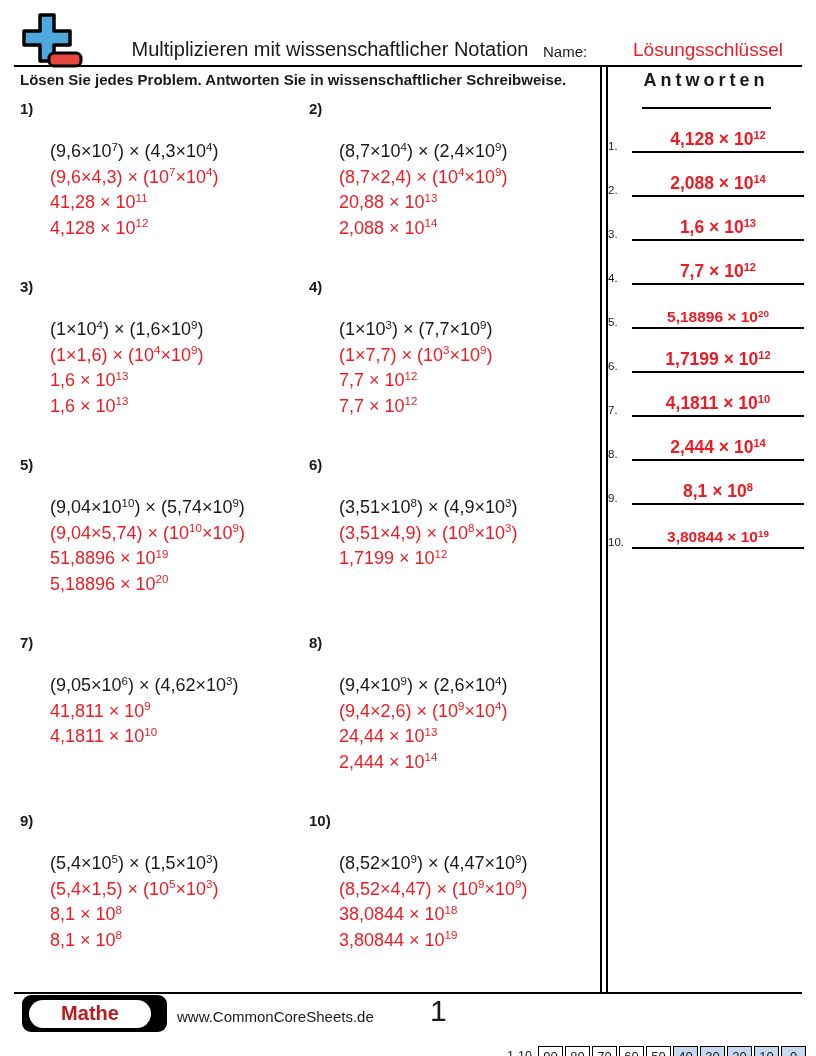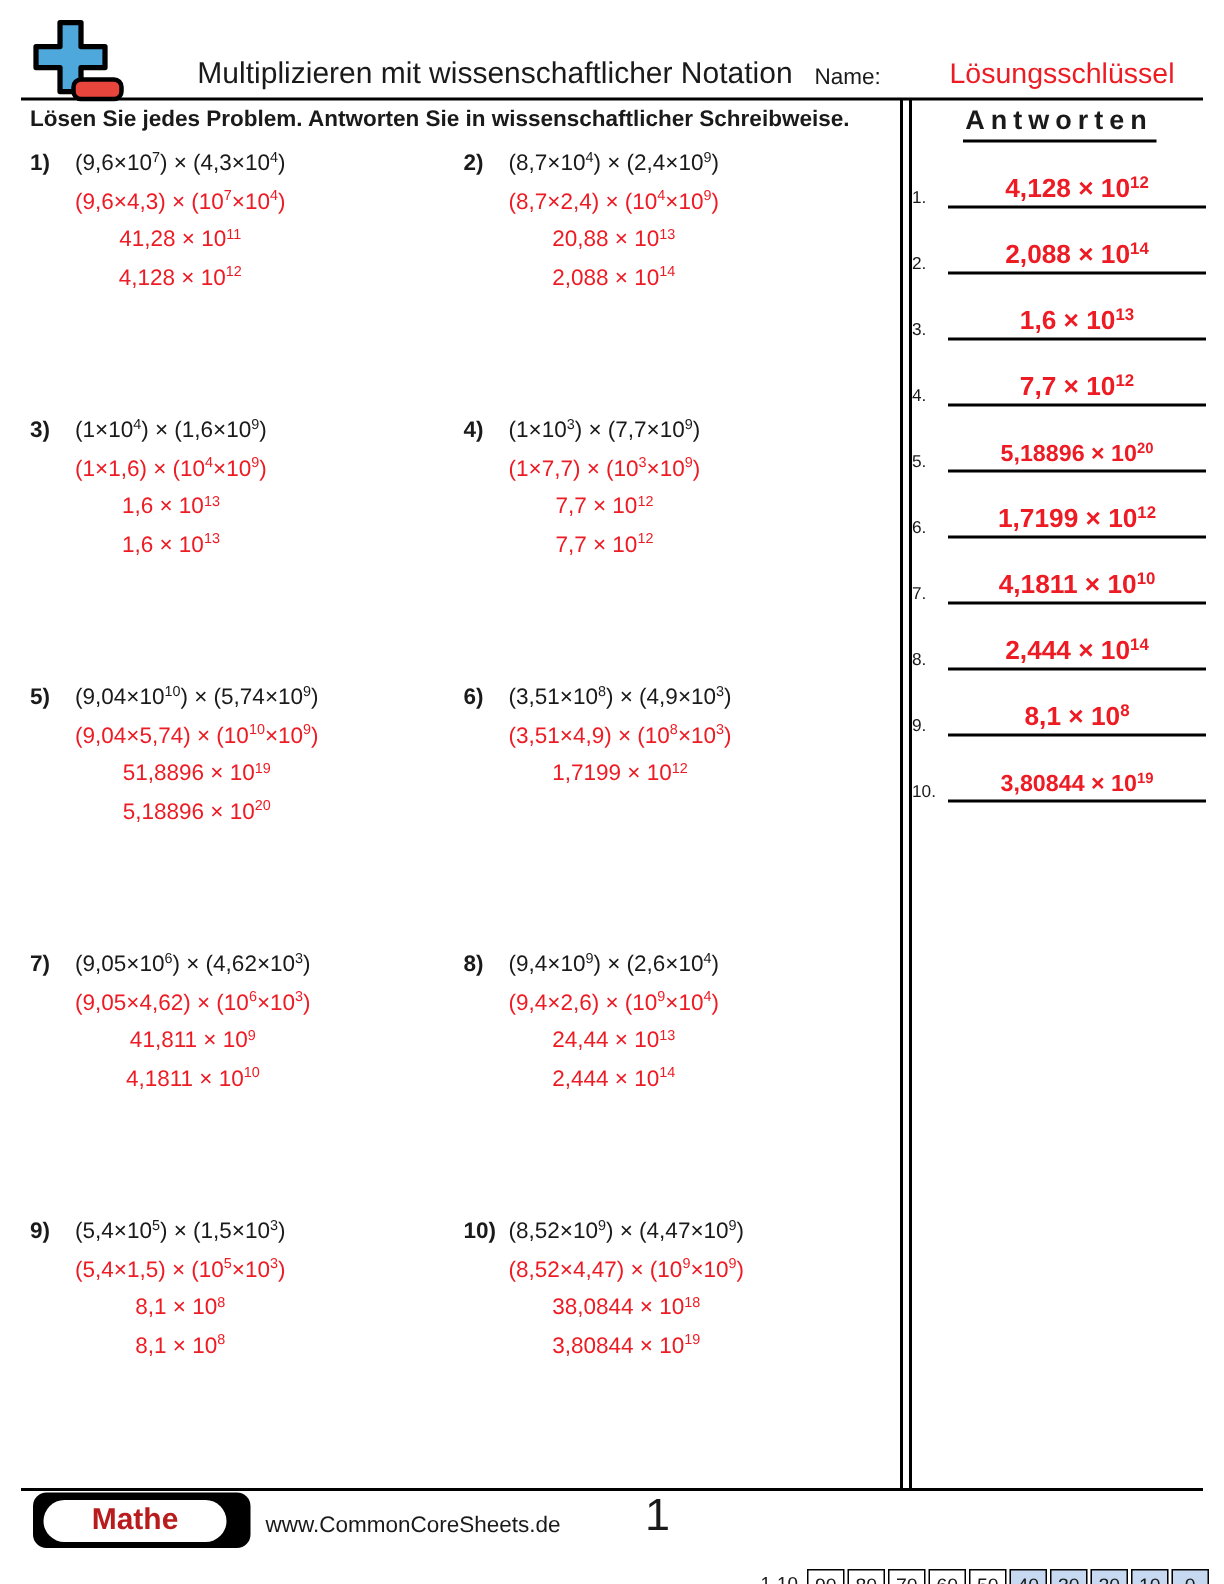--- a/index.html
+++ b/index.html
@@ -21,28 +21,28 @@
 
   
   .vdivider{position:absolute;left:600px;top:66px;height:926px;width:4px;
             border-left:2px solid #000;border-right:2px solid #000;}
 
   
   .problems{position:absolute;left:20px;top:96px;width:578px;display:grid;
             grid-template-columns:1fr 1fr;grid-auto-rows:178px;}
   .problem{display:flex;align-items:flex-start;}
   .p-num{font-weight:bold;font-size:15px;min-width:30px;line-height:25px;}
-  .p-lines{font-size:15px;line-height:25.5px;}
+  .p-lines{font-size:18px;line-height:25.5px;margin-top:43px;}
   .q-line{color:var(--ink);}
-  .w-line{color:var(--red);text-align:center;}
+  .w-line{color:var(--red);}
 
   
   .answers{position:absolute;left:608px;top:70px;width:196px;}
   .answers-title{text-align:center;font-size:18px;font-weight:bold;letter-spacing:4px;}
-  .answers-title span{display:inline-block;border-bottom:2.5px solid #000;padding:0 2px 2px 2px;}
+  .answers-title span{display:inline-block;border-bottom:2.5px solid #000;padding:0 2px 16px 2px;}
   .answer-rows{margin-top:0;}
   .answer-row{height:44px;display:flex;align-items:flex-end;}
   .a-num{width:24px;font-size:11.5px;padding-bottom:1px;flex:none;}
   .a-val{flex:1;border-bottom:2px solid #000;text-align:center;color:var(--red);
          font-weight:bold;font-size:17.5px;padding-bottom:1px;}
   .a-val.small{font-size:15.5px;}
 
   
   .footer-rule{position:absolute;left:14px;top:992px;width:788px;border-top:2.5px solid #000;}
   .badge{position:absolute;left:22px;top:995px;width:145px;height:37px;background:#000;
@@ -125,21 +125,20 @@
         <div class="p-lines">
           <div class="q-line">(3,51×10<sup>8</sup>) × (4,9×10<sup>3</sup>)</div>
           <div class="w-line">(3,51×4,9) × (10<sup>8</sup>×10<sup>3</sup>)</div>
           <div class="w-line">1,7199 × 10<sup>12</sup></div>
         </div>
       </div>
       <div class="problem">
         <span class="p-num">7)</span>
         <div class="p-lines">
           <div class="q-line">(9,05×10<sup>6</sup>) × (4,62×10<sup>3</sup>)</div>
-          <div class="w-line">(9,05×4,62) × (10<sup>6</sup>×10<sup>3</sup>)</div>
           <div class="w-line">41,811 × 10<sup>9</sup></div>
           <div class="w-line">4,1811 × 10<sup>10</sup></div>
         </div>
       </div>
       <div class="problem">
         <span class="p-num">8)</span>
         <div class="p-lines">
           <div class="q-line">(9,4×10<sup>9</sup>) × (2,6×10<sup>4</sup>)</div>
           <div class="w-line">(9,4×2,6) × (10<sup>9</sup>×10<sup>4</sup>)</div>
           <div class="w-line">24,44 × 10<sup>13</sup></div>

